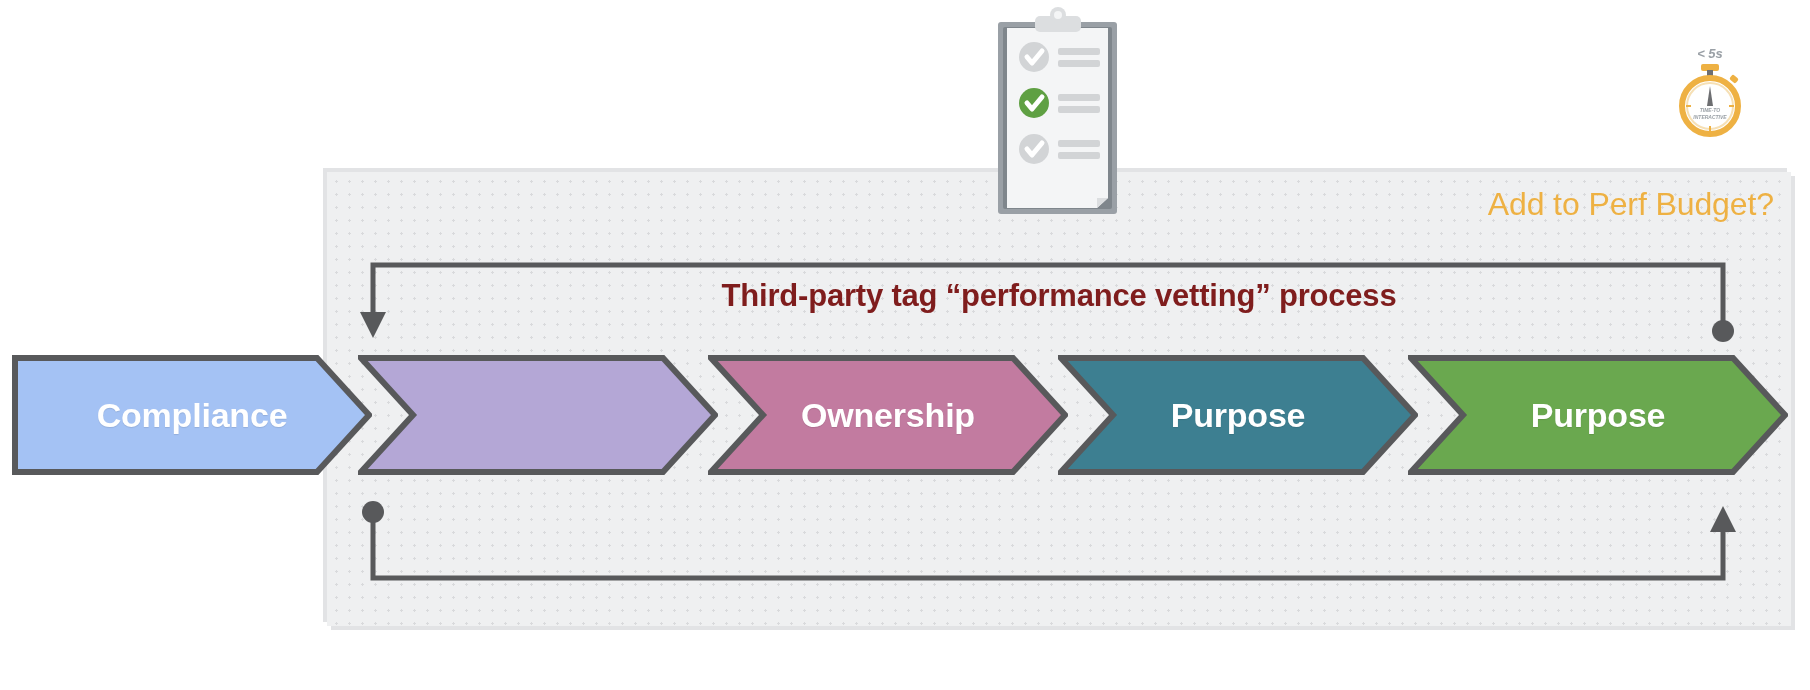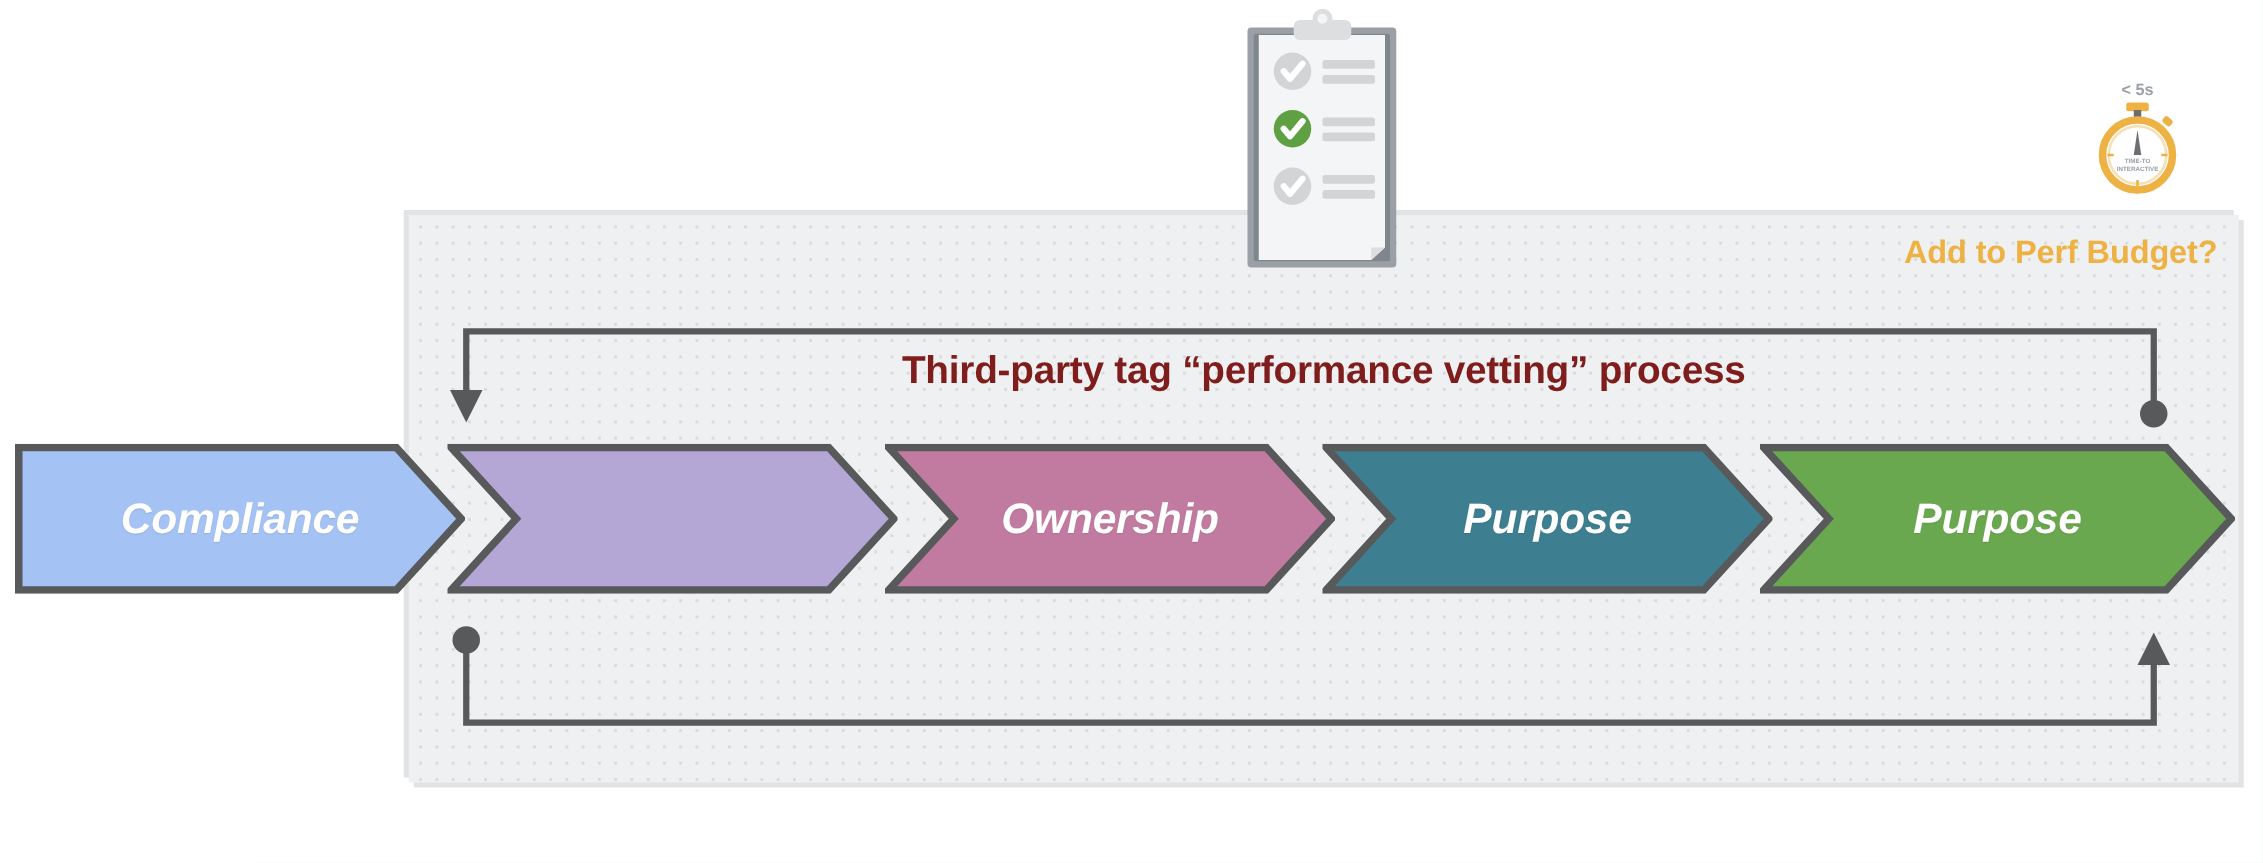--- a/index.html
+++ b/index.html
@@ -42,22 +42,22 @@
     font-weight: bold;
     color: #7f1d1d;
     letter-spacing: -0.2px;
     white-space: nowrap;
   }
 
   #perf-budget-label {
     position: absolute;
     right: 36px;
     top: 186px;
-    font-size: 26px;
-    font-weight: bold;
+    font-size: 32px;
+    font-weight: normal;
     color: #eeb143;
     letter-spacing: -0.1px;
     white-space: nowrap;
     margin-left: 21px;
   }
 
   
   #connectors {
     position: absolute;
     left: 0;
@@ -75,21 +75,20 @@
     width: 1810px;
     height: 120px;
   }
   .chev {
     position: absolute;
     top: 0;
     height: 120px;
     display: flex;
     align-items: center;
     justify-content: center;
-    font-style: italic;
   }
   .chev .shape {
     position: absolute;
     inset: 0;
   }
   .chev .shape svg { display: block; width: 100%; height: 100%; }
   .chev .lbl {
     position: relative;
     color: #ffffff;
     font-size: 34px;
@@ -106,23 +105,24 @@
     top: 6px;
     width: 145px;
     height: 215px;
   }
   #clipboard svg { display:block; width:100%; height:100%; }
 
   
   #stopwatch {
     position: absolute;
     left: 1668px;
-    top: 62px;
+    top: 44px;
     width: 84px;
     height: 96px;
+    font-style: italic;
   }
   #stopwatch svg { display:block; width:100%; height:100%; }
 </style>
 </head>
 <body>
 
 <div id="panel"></div>
 
 <svg id="connectors" viewBox="0 0 1810 690" xmlns="http://www.w3.org/2000/svg">
   <defs>

